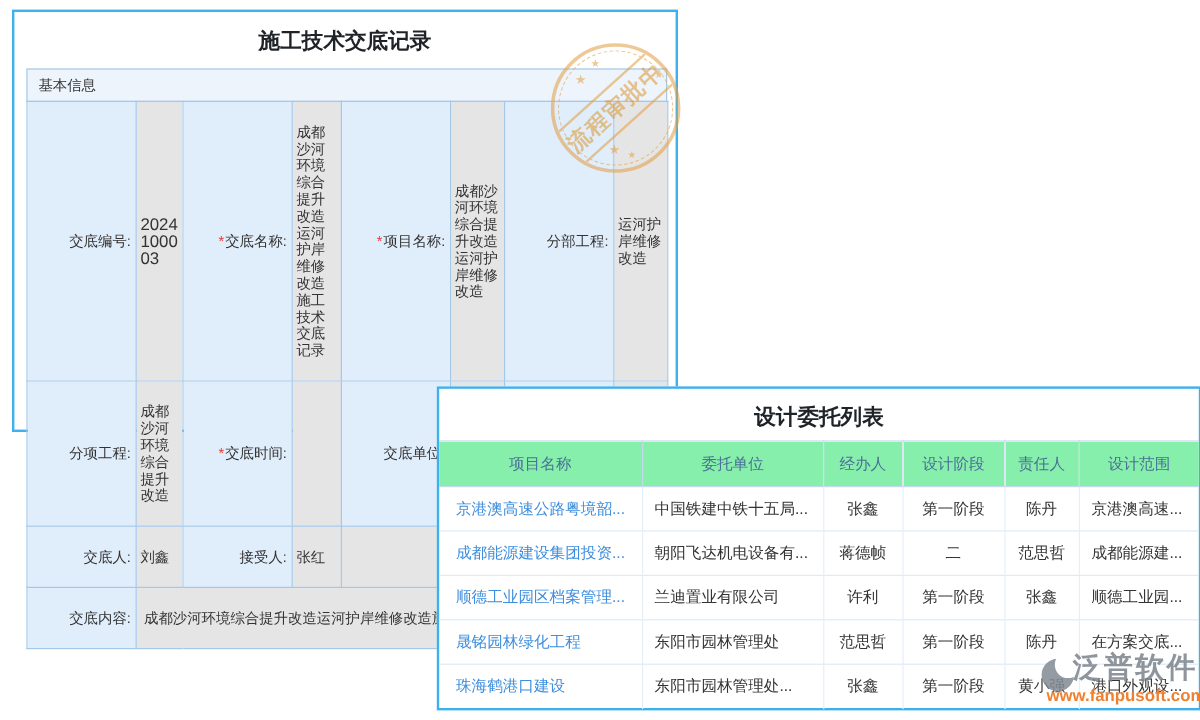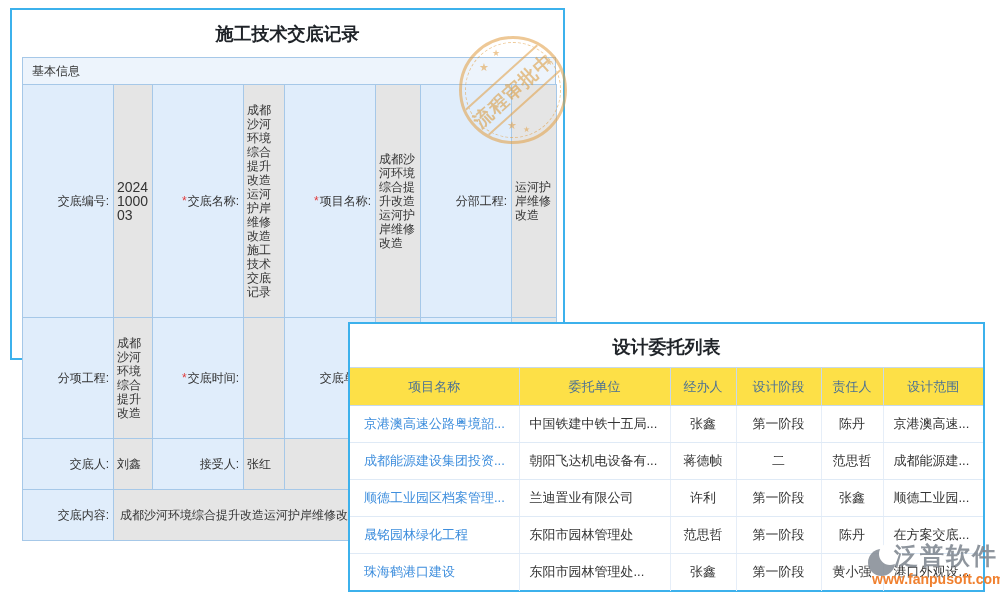--- a/index.html
+++ b/index.html
@@ -30,26 +30,26 @@
   .stamp-ring { position:absolute; inset:0; border:3px solid #e2a24b; border-radius:50%;
                 overflow:hidden; }
   .stamp-ring-inner { position:absolute; inset:3px; border:1px dashed #e2a24b; border-radius:50%; }
   .stamp-band { position:absolute; left:-22px; right:-22px; top:50%; height:36px; margin-top:-18px;
                 border-top:2px solid #e2a24b; border-bottom:2px solid #e2a24b;
                 transform:rotate(-42deg); text-align:center; line-height:33px;
                 font-size:19px; font-weight:bold; color:#dc9c3f; letter-spacing:1px; white-space:nowrap; }
   .stamp-star { position:absolute; color:#e2a24b; font-size:11px; line-height:1; }
 
   
-  .panel-list { position:absolute; left:348px; top:322px; width:637px; height:270px;
+  .panel-list { position:absolute; left:364px; top:322px; width:637px; height:270px;
                 border:2px solid #3cb1ec; background:#fff; z-index:2; }
   .list-title { height:43px; padding-top:11px; text-align:center;
                 font-size:18px; font-weight:bold; color:#1f2328; }
   table.listtbl { width:633px; border-collapse:collapse; table-layout:fixed; }
-  .listtbl th { height:38px; background:#fde047; color:#4a7095; font-weight:normal; font-size:13px;
+  .listtbl th { height:38px; background:#86efac; color:#4a7095; font-weight:normal; font-size:13px;
                 border-top:1px solid #c6d9ec; border-bottom:1px solid #c6d9ec;
                 border-right:1px solid #c6d9ec; overflow:hidden; white-space:nowrap; }
   .listtbl th:last-child { border-right:none; }
   .listtbl td { height:37px; font-size:13px; color:#333; text-align:center;
                 border-bottom:1px solid #dfeaf6; border-right:1px solid #e6eef8;
                 overflow:hidden; white-space:nowrap; vertical-align:middle; }
   .listtbl td:last-child { border-right:none; }
   .listtbl tr:last-child td { border-bottom:none; }
   .listtbl td.c-project { text-align:left; padding-left:14px; color:#3e8edd; }
   .listtbl td.c-unit, .listtbl td.c-scope { text-align:left; padding-left:10px; }

